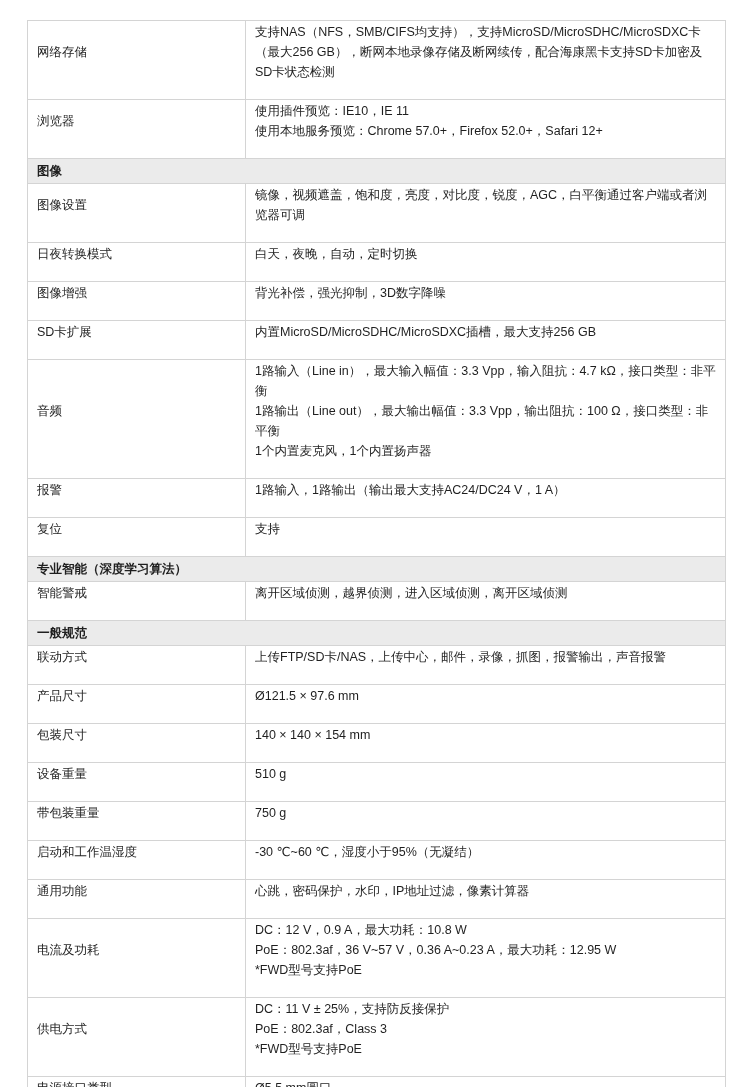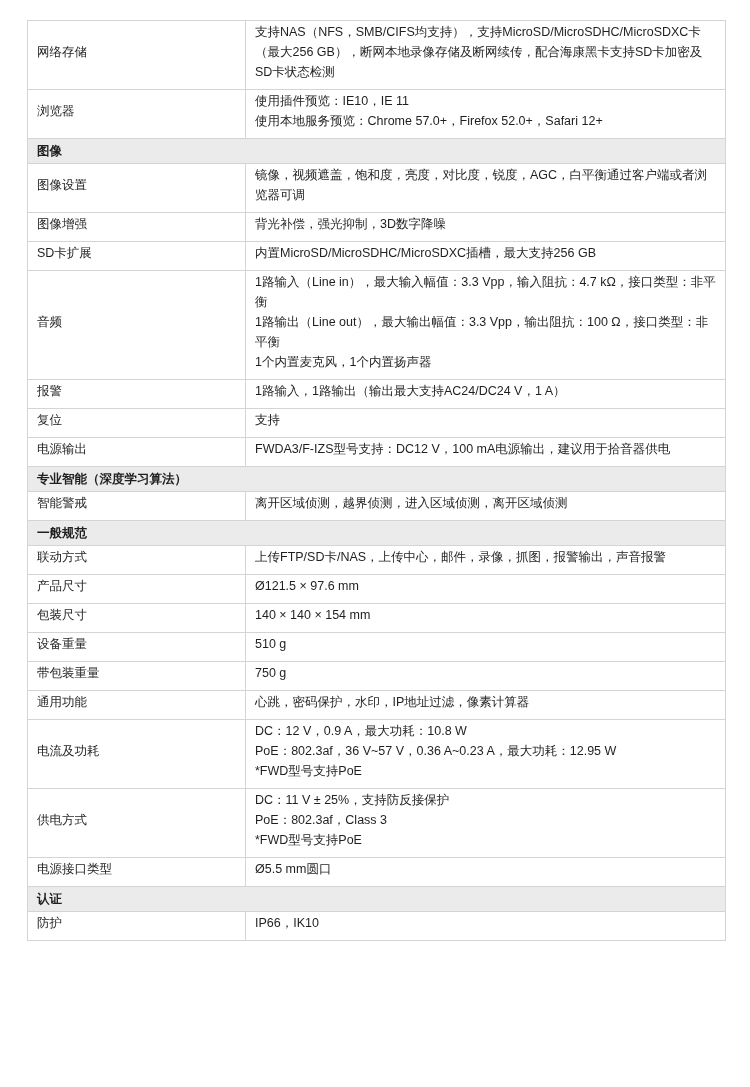--- a/index.html
+++ b/index.html
@@ -22,21 +22,21 @@
     width: 699px;
     border-collapse: collapse;
     table-layout: fixed;
     font-size: 12.5px;
     color: #1f1f1f;
   }
   table.spec-table td {
     border: 1px solid #d4d4d4;
     vertical-align: middle;
     line-height: 20px;
-    padding: 1px 8px 7px 9px;
+    padding: 1px 8px 17px 9px;
     word-break: break-word;
   }
   td.label-cell {
     width: 200px;
   }
   tr.section-row td {
     background: #ebebeb;
     font-weight: bold;
     padding: 2px 16px 2px 9px;
   }
@@ -66,20 +66,26 @@
         <tr class="section-row">
           <td colspan="2">图像</td>
         </tr>
         <tr>
           <td class="label-cell">图像设置</td>
           <td class="value-cell">
             <div class="value-line">镜像，视频遮盖，饱和度，亮度，对比度，锐度，AGC，白平衡通过客户端或者浏览器可调</div>
           </td>
         </tr>
         <tr>
+          <td class="label-cell">日夜转换模式</td>
+          <td class="value-cell">
+            <div class="value-line">白天，夜晚，自动，定时切换</div>
+          </td>
+        </tr>
+        <tr>
           <td class="label-cell">图像增强</td>
           <td class="value-cell">
             <div class="value-line">背光补偿，强光抑制，3D数字降噪</div>
           </td>
         </tr>
         <tr>
           <td class="label-cell">SD卡扩展</td>
           <td class="value-cell">
             <div class="value-line">内置MicroSD/MicroSDHC/MicroSDXC插槽，最大支持256 GB</div>
           </td>
@@ -97,26 +103,20 @@
           <td class="value-cell">
             <div class="value-line">1路输入，1路输出（输出最大支持AC24/DC24 V，1 A）</div>
           </td>
         </tr>
         <tr>
           <td class="label-cell">复位</td>
           <td class="value-cell">
             <div class="value-line">支持</div>
           </td>
         </tr>
-        <tr>
-          <td class="label-cell">电源输出</td>
-          <td class="value-cell">
-            <div class="value-line">FWDA3/F-IZS型号支持：DC12 V，100 mA电源输出，建议用于拾音器供电</div>
-          </td>
-        </tr>
         <tr class="section-row">
           <td colspan="2">专业智能（深度学习算法）</td>
         </tr>
         <tr>
           <td class="label-cell">智能警戒</td>
           <td class="value-cell">
             <div class="value-line">离开区域侦测，越界侦测，进入区域侦测，离开区域侦测</div>
           </td>
         </tr>
         <tr class="section-row">
@@ -143,20 +143,26 @@
         <tr>
           <td class="label-cell">设备重量</td>
           <td class="value-cell">
             <div class="value-line">510 g</div>
           </td>
         </tr>
         <tr>
           <td class="label-cell">带包装重量</td>
           <td class="value-cell">
             <div class="value-line">750 g</div>
+          </td>
+        </tr>
+        <tr>
+          <td class="label-cell">启动和工作温湿度</td>
+          <td class="value-cell">
+            <div class="value-line">-30 ℃~60 ℃，湿度小于95%（无凝结）</div>
           </td>
         </tr>
         <tr>
           <td class="label-cell">通用功能</td>
           <td class="value-cell">
             <div class="value-line">心跳，密码保护，水印，IP地址过滤，像素计算器</div>
           </td>
         </tr>
         <tr>
           <td class="label-cell">电流及功耗</td>

